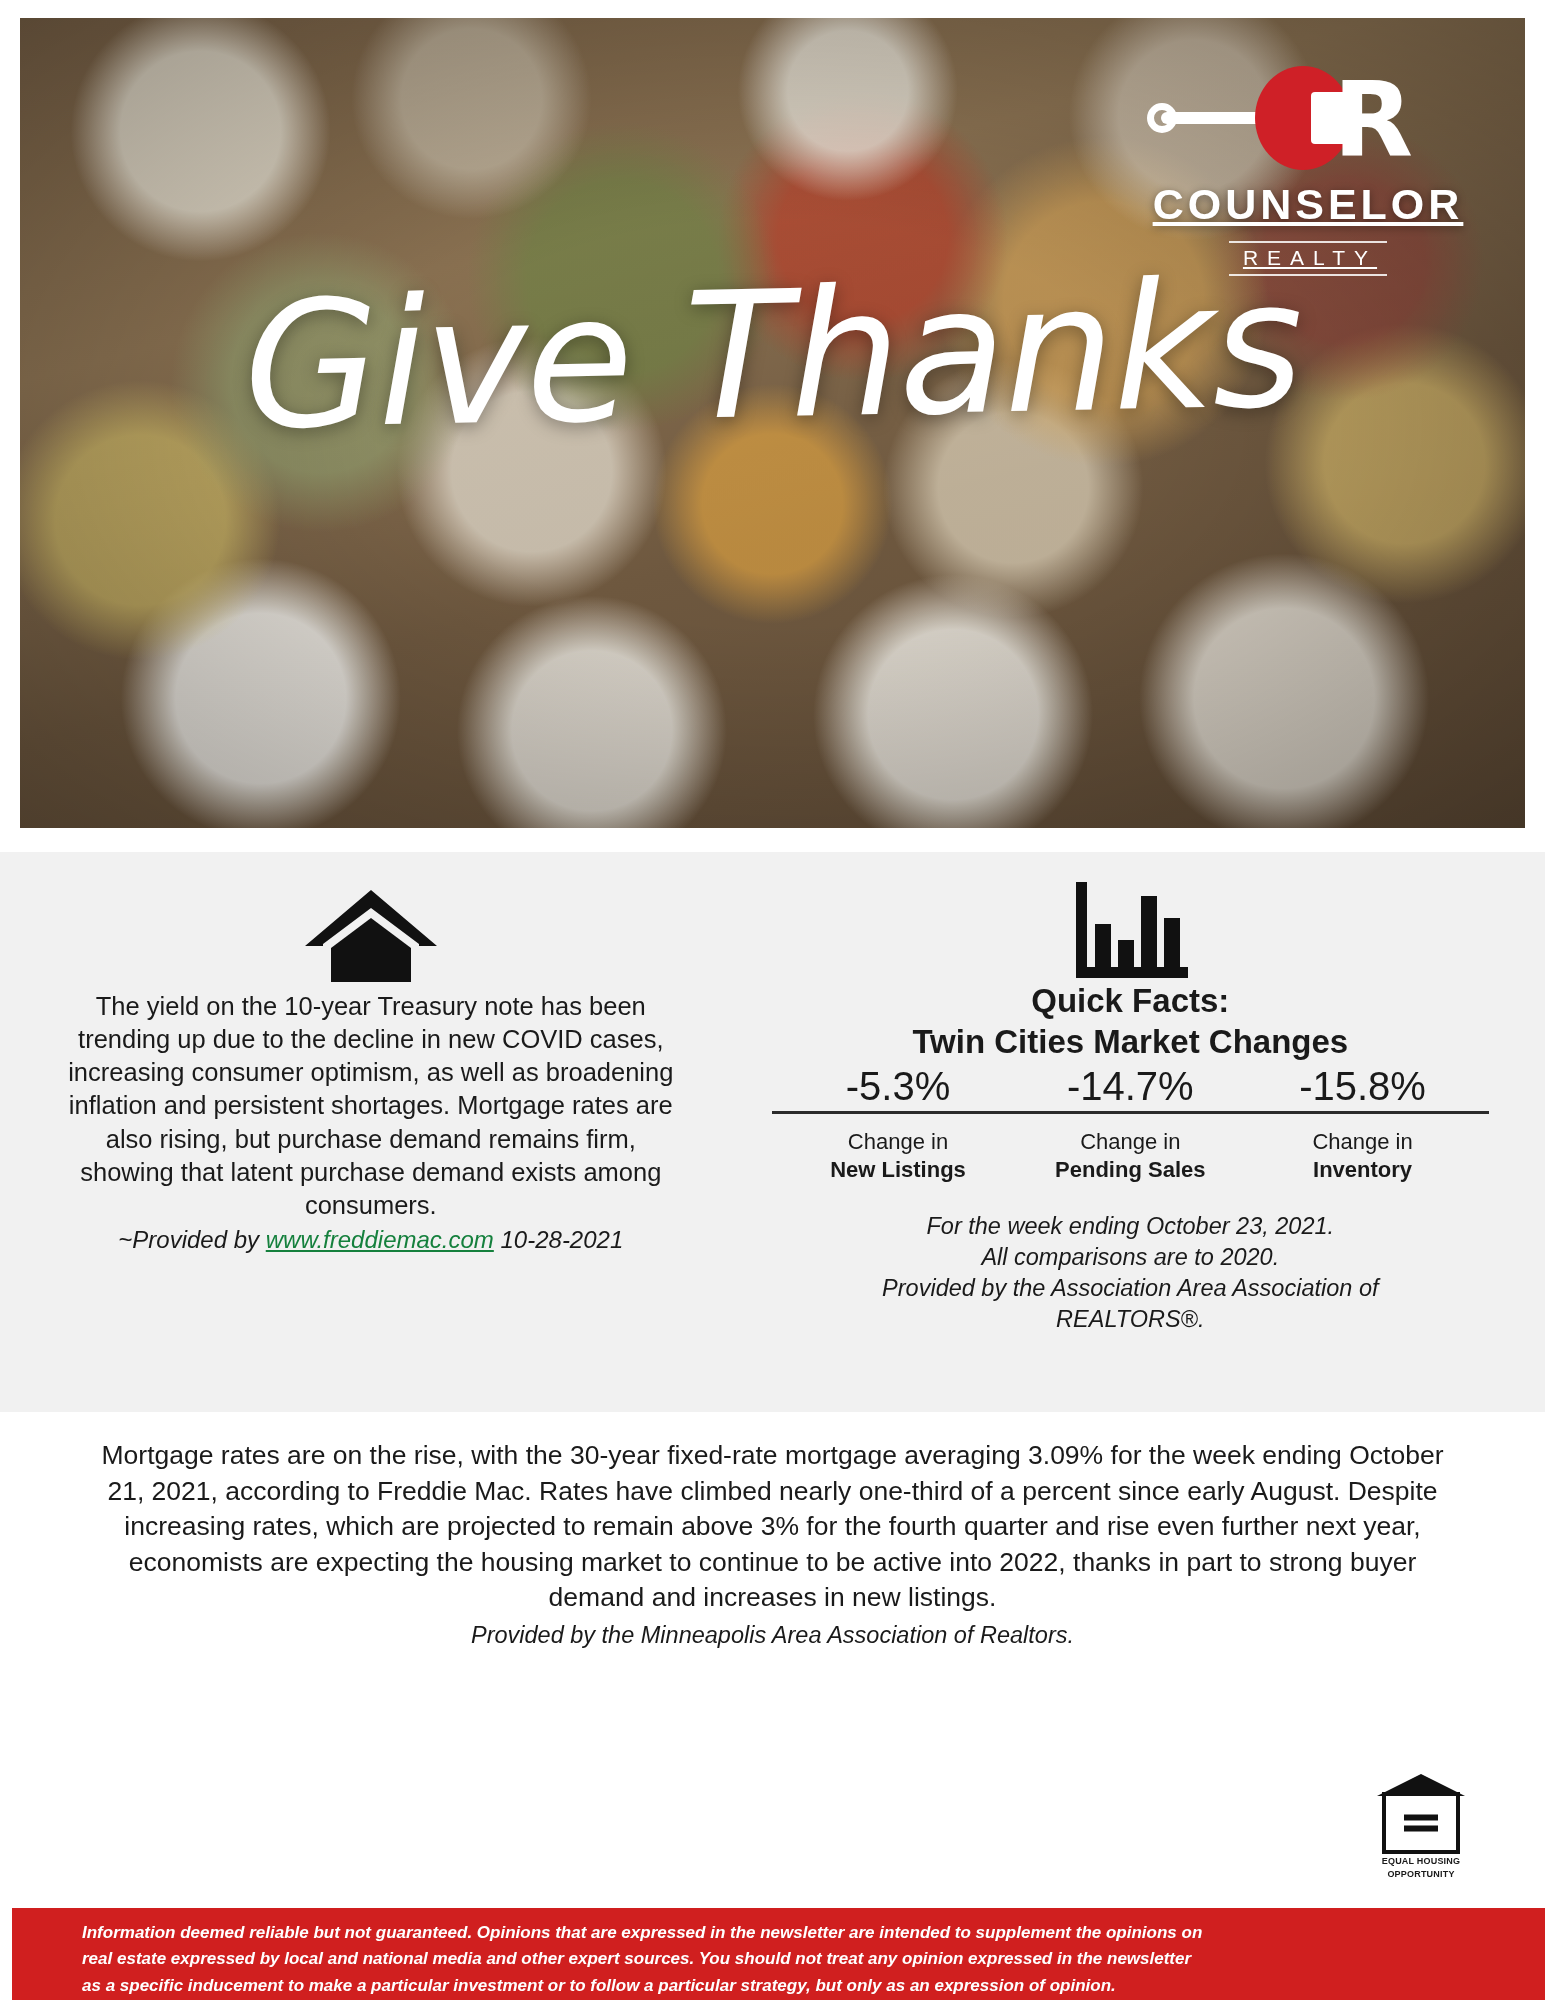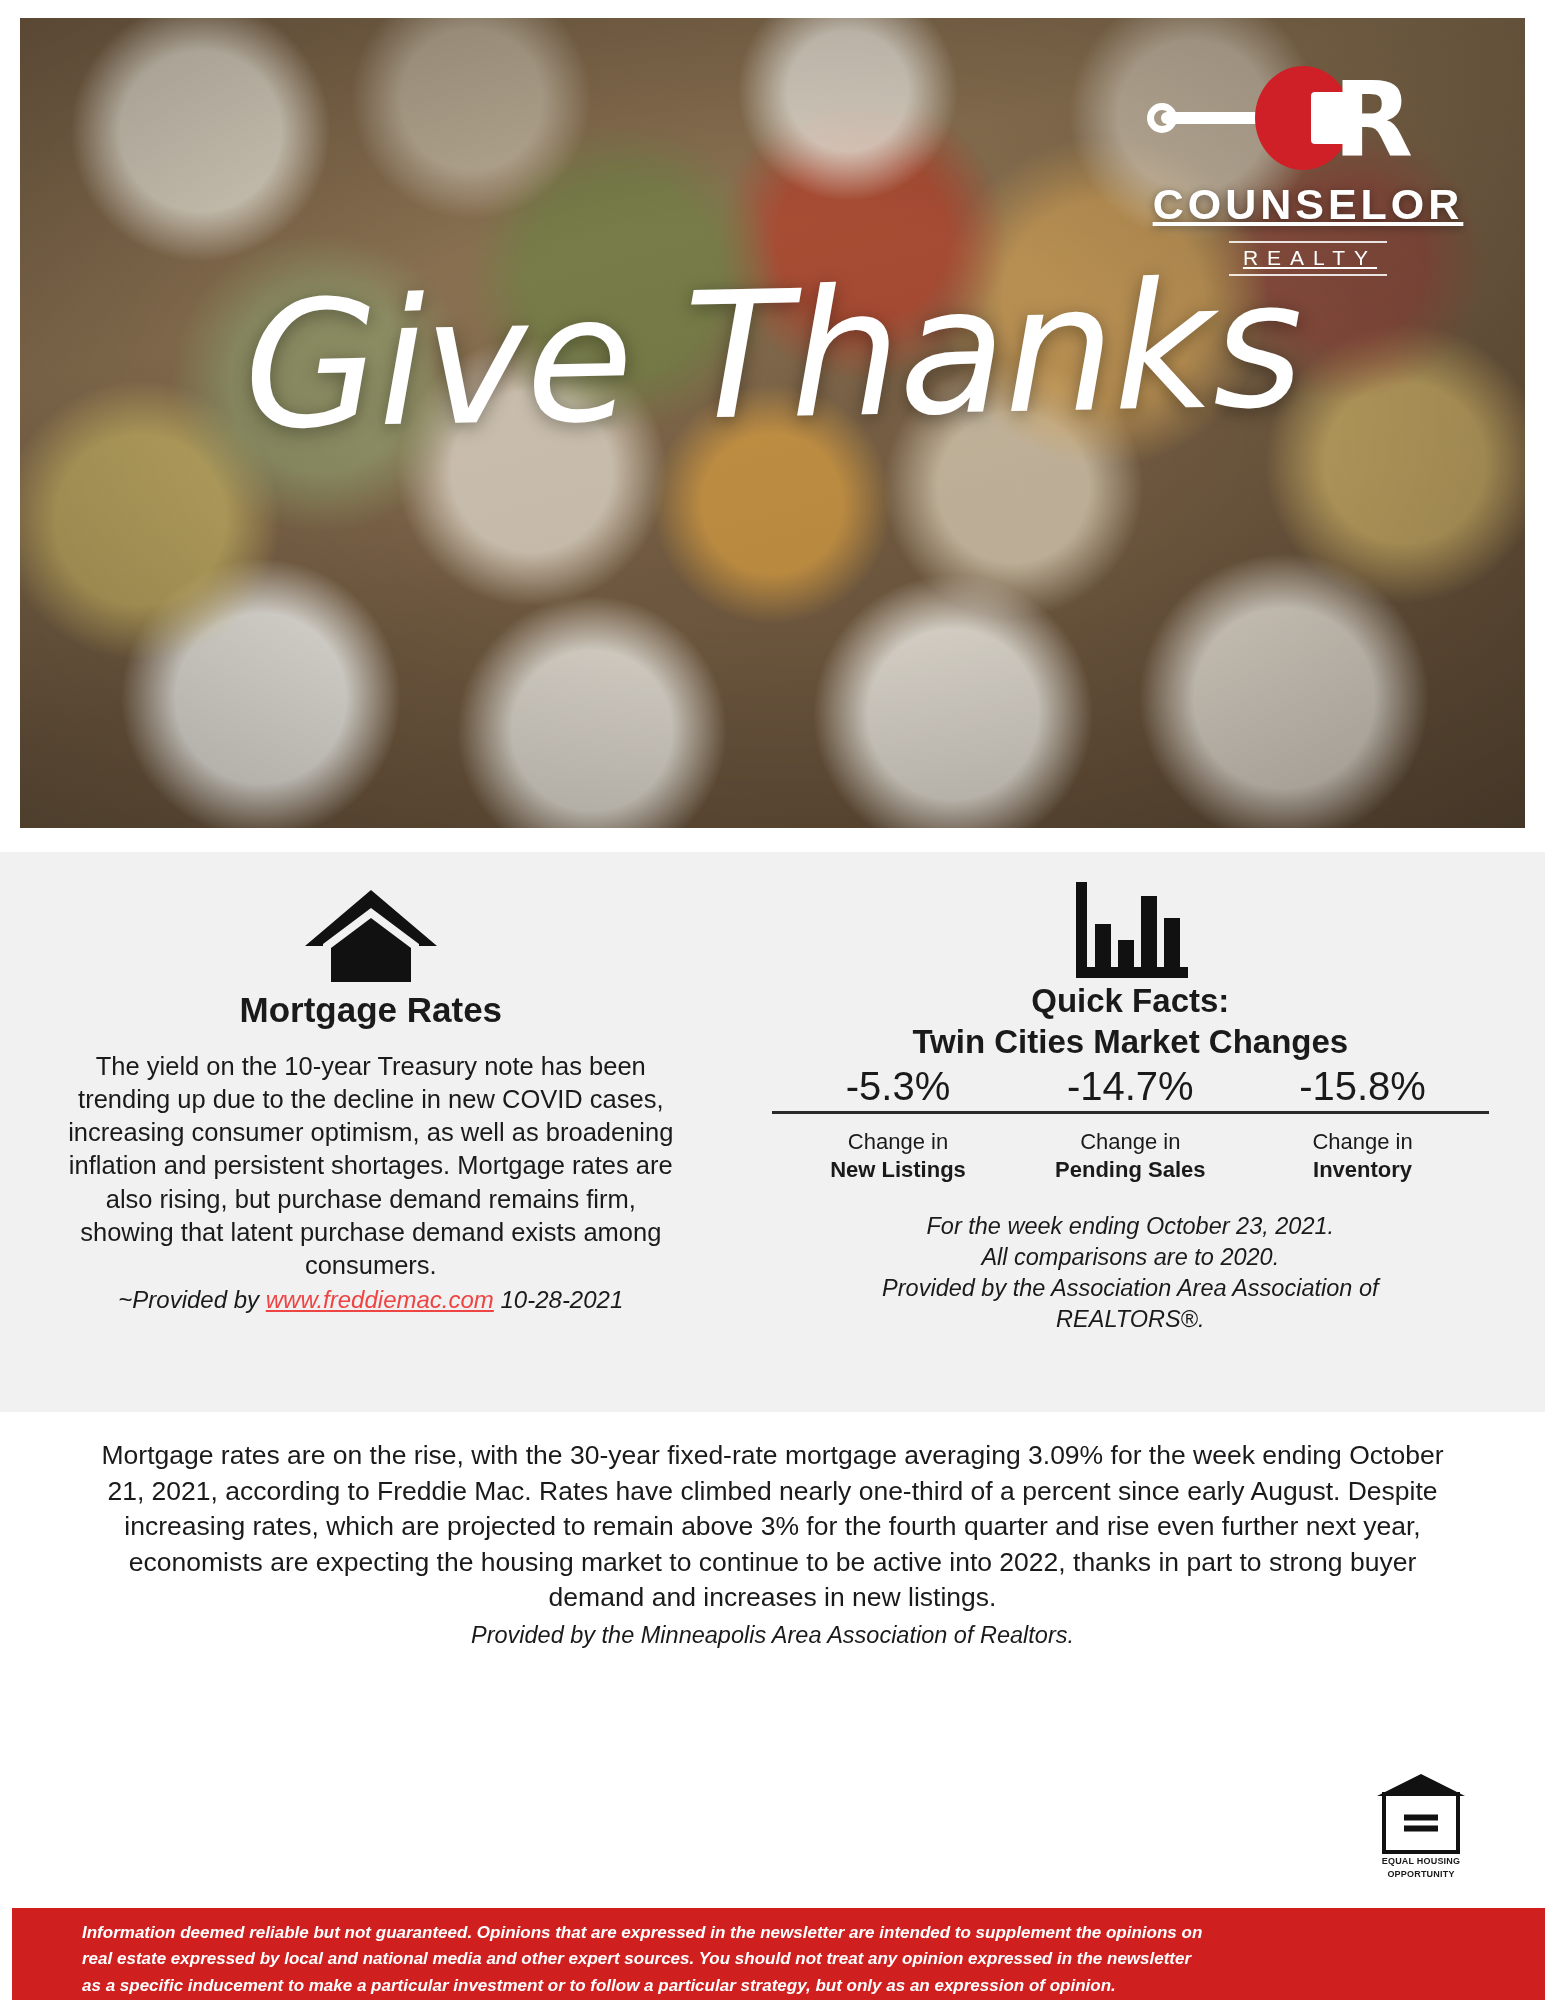--- a/index.html
+++ b/index.html
@@ -202,21 +202,21 @@
     font-size: 25.5px;
     line-height: 1.30;
     text-align: center;
   }
   .attrib {
     font-size: 24px;
     font-style: italic;
     margin-top: 4px;
   }
   .attrib a {
-    color: #ef4444;
+    color: #15803d;
     text-decoration: underline;
   }
 
   .qf-title {
     font-size: 33px;
     font-weight: bold;
     line-height: 1.18;
     margin: 2px 0 2px 0;
   }
   .stats-row {
@@ -355,21 +355,20 @@
 </div>
 
 <div class="grey-band"></div>
 <div class="cols">
 
   <div class="col-left">
     <svg class="house-icon" width="136" height="96" viewBox="0 0 136 96">
       <path d="M68 2 L134 58 L116 58 L116 56 L68 20 L20 56 L20 58 L2 58 Z" fill="#111"></path>
       <path d="M68 30 L108 60 L108 94 L28 94 L28 60 Z" fill="#111"></path>
     </svg>
-    <div class="section-title">Mortgage Rates</div>
     <div class="body-text">The yield on the 10-year Treasury note has been trending up due to the decline in new COVID cases, increasing consumer optimism, as well as broadening inflation and persistent shortages. Mortgage rates are also rising, but purchase demand remains firm, showing that latent purchase demand exists among consumers.</div>
     <div class="attrib">
       <span>~Provided by </span><a href="#">www.freddiemac.com</a><span> 10-28-2021</span>
     </div>
   </div>
 
   <div class="col-right">
     <svg class="chart-icon" width="116" height="96" viewBox="0 0 116 96">
       <rect x="4" y="0" width="11" height="96" fill="#111"></rect>
       <rect x="4" y="85" width="112" height="11" fill="#111"></rect>

